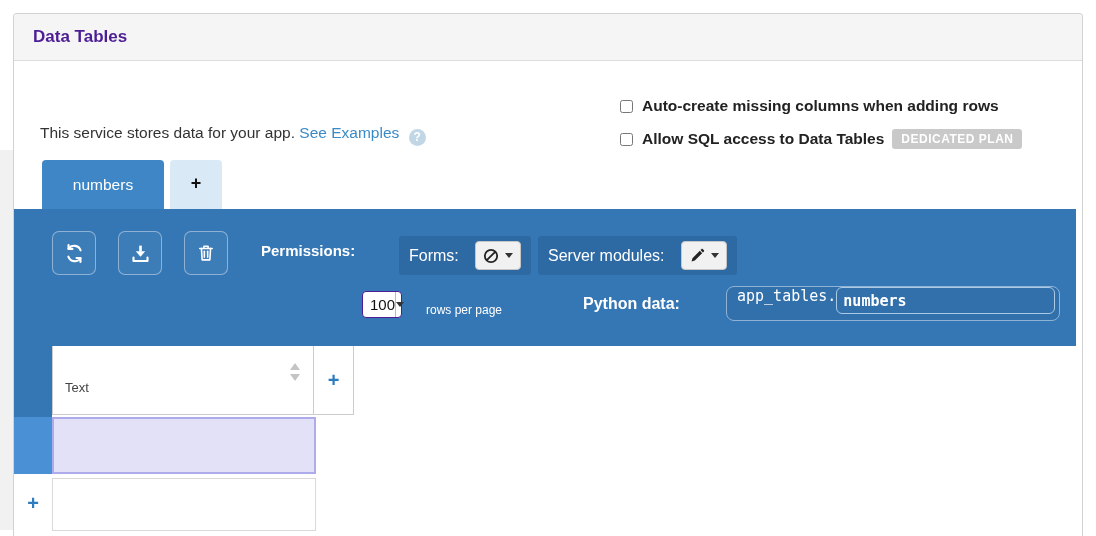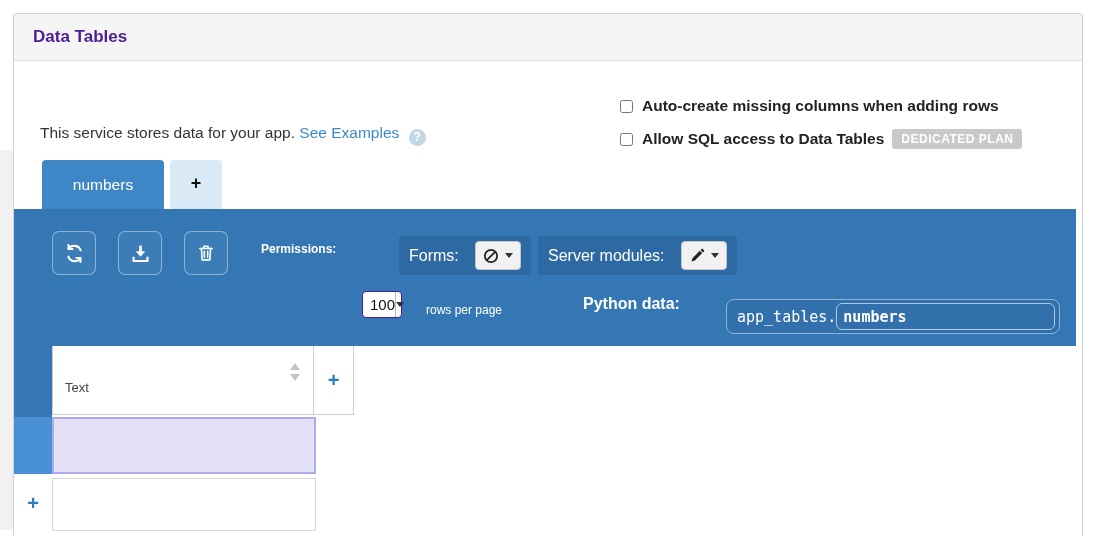--- a/index.html
+++ b/index.html
@@ -33,41 +33,41 @@
   .tab { position:absolute; top:146px; height:49px; border-radius:4px 4px 0 0; text-align:center; cursor:pointer; }
   .tab-active { left:28px; width:122px; background:#3e86c6; color:#fff; font-size:15.5px; line-height:49px; }
   .tab-add { left:156px; width:52px; background:#d9eaf6; color:#111; font-size:18px; font-weight:bold; line-height:47px; }
 
   .toolbar { position:absolute; left:0; top:195px; width:1062px; height:137px; background:#3577b5; }
   .tool-btn { position:absolute; top:22px; width:44px; height:44px; border-radius:7px;
               border:1px solid rgba(255,255,255,.42); background:rgba(255,255,255,.04);
               display:flex; align-items:center; justify-content:center; cursor:pointer; }
   .tool-btn.b1 { left:38px; } .tool-btn.b2 { left:104px; } .tool-btn.b3 { left:170px; }
 
-  .perm-label { position:absolute; left:247px; top:33px; font-size:12px; font-weight:bold; color:#fff; }
+  .perm-label { position:absolute; left:247px; top:33px; font-size:15px; font-weight:bold; color:#fff; }
   .perm-group { position:absolute; top:27px; height:39px; display:flex; align-items:center; gap:16px;
                 background:#2d6aa3; border-radius:3px; padding:0 10px; }
   .perm-group.forms { left:385px; }
   .perm-group.server { left:524px;text-align:center; }
   .perm-group .glabel { font-size:16px; color:#fff; }
   .dd-btn { width:46px; height:29px; background:#f1f1f1; border:1px solid #c6c6c6; border-radius:4px;
             display:flex; align-items:center; justify-content:center; gap:5px; cursor:pointer; }
   .caret { width:0; height:0; border-left:4px solid transparent; border-right:4px solid transparent;
            border-top:5px solid #333; }
 
   .page-select { position:absolute; left:348px; top:82px; width:40px; height:27px; background:#fff;
                  border:1px solid #4c1d95; border-radius:4px; display:flex; align-items:center; cursor:pointer; }
   .page-select .val { flex:1; font-size:15px; color:#111; padding-left:7px; }
   .page-select .sel-caret { width:15px; height:100%; border-left:1px solid #bbb;
                             display:flex; align-items:center; justify-content:center; }
   .rows-label { position:absolute; left:412px; top:94px; font-size:12px; font-weight:normal; color:#fff; }
   .py-label  { position:absolute; left:569px; top:86px; font-size:16px; font-weight:bold; color:#fff; }
   .py-box { position:absolute; left:712px; top:77px; width:334px; height:35px;
             border:1px solid #8fb3d6; border-radius:8px; background:rgba(0,0,0,.05);
-            display:flex; align-items:center; padding:0 4px 0 10px;margin-top:13px; }
+            display:flex; padding:0 4px 0 10px; }
   .py-prefix { font-family:"DejaVu Sans Mono", monospace; font-size:15px; color:#fff; white-space:pre; }
   .py-input { flex:1; height:27px; background:transparent; border:1px solid #a9c9e4; border-radius:6px;
               font-family:"DejaVu Sans Mono", monospace; font-size:15px; font-weight:bold; color:#fff;
               padding:0 6px; outline:none; }
 
   .hdr-gutter { position:absolute; left:0; top:332px; width:38px; height:71px; background:#3577b5; }
   .hdr-cell { position:absolute; left:38px; top:332px; width:262px; height:69px; background:#fff;
               border:1px solid #ccc; border-top:none; padding:11px 12px; cursor:pointer; }
   .col-name { font-size:15.5px; font-weight:bold; color:#222; }
   .col-type { font-size:13px; color:#444; margin-top:23px; }

